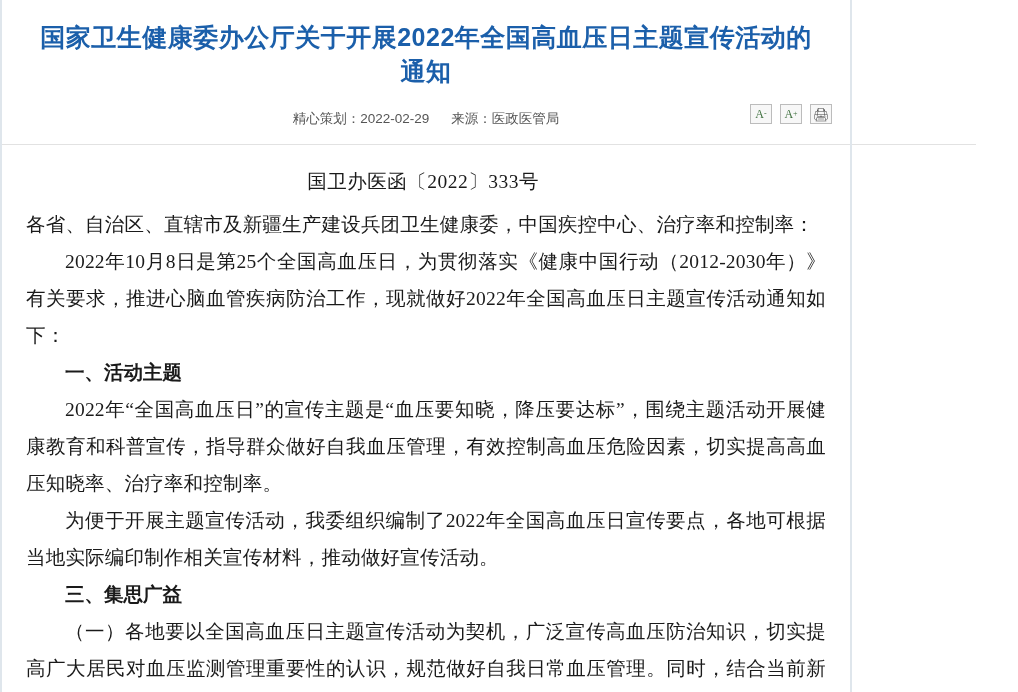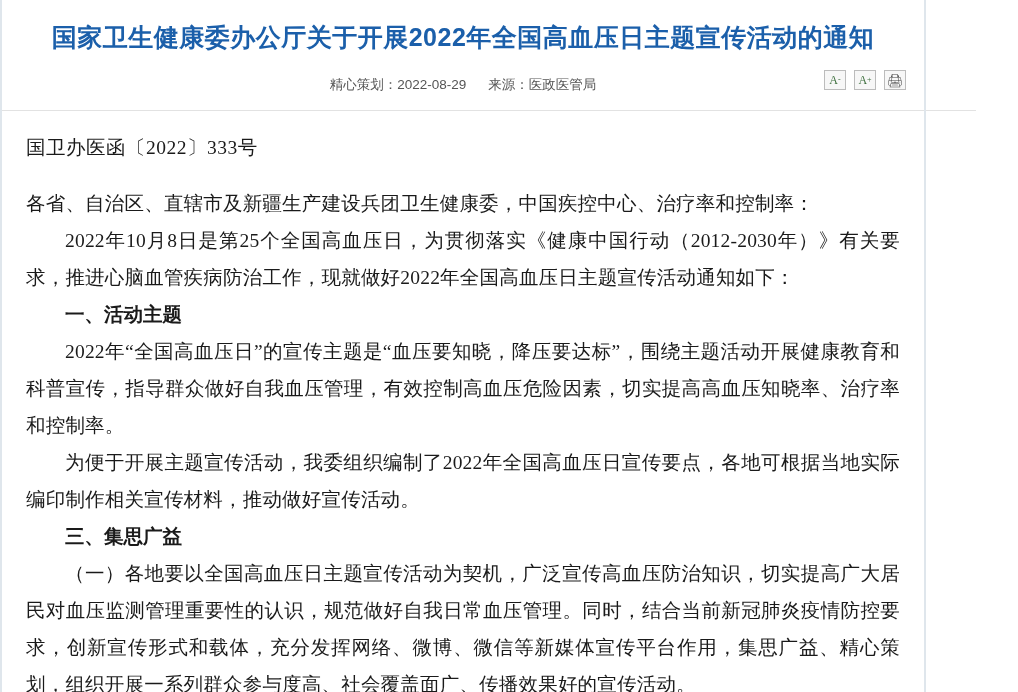--- a/index.html
+++ b/index.html
@@ -9,21 +9,21 @@
   body {
     width: 1018px;
     height: 692px;
     background: #ffffff;
     font-family: "Liberation Serif", "DejaVu Serif", serif;
     color: #000000;
     overflow: hidden;
   }
   .page {
     position: relative;
-    width: 926px;
+    width: 852px;
     height: 692px;
     box-sizing: border-box;
   }
   .left-rule {
     position: absolute;
     left: 0;
     top: 0;
     width: 2px;
     height: 692px;
     background: #dfe6ec;
@@ -101,23 +101,23 @@
     height: 1px;
     background: #e2e2e2;
   }
   .body-wrap {
     padding: 18px 26px 0 26px;
     font-size: 19.5px;
     line-height: 37px;
     color: #1a1a1a;
   }
   .doc-number {
-    text-align: left;
+    text-align: center;
     padding-right: 6px;
-    margin-bottom: 19px;
+    margin-bottom: 6px;
     font-size: 19.5px;
     letter-spacing: 0.5px;
   }
   p.para {
     margin: 0;
     text-align: justify;
     text-justify: inter-ideograph;
     letter-spacing: 0.2px;
   }
   p.indent {
@@ -137,21 +137,21 @@
 <div class="page">
 
   <div class="left-rule"></div>
   <div class="right-rule"></div>
 
   <div class="header">
     <div class="doc-title">国家卫生健康委办公厅关于开展2022年全国高血压日主题宣传活动的通知</div>
 
     <div class="meta-row">
       <div class="meta-text">
-        <span>精心策划：</span><span>2022-08-29</span><span class="sep"></span><span>来源：</span><span>医政医管局</span>
+        <span>精心策划：</span><span>2022-02-29</span><span class="sep"></span><span>来源：</span><span>医政医管局</span>
       </div>
 
       <div class="tool-box">
         <div class="tool-btn">
             <span>A</span>
             <sup>-</sup>
           </div>
         <div class="tool-btn">
             <span>A</span>
             <sup>+</sup>

